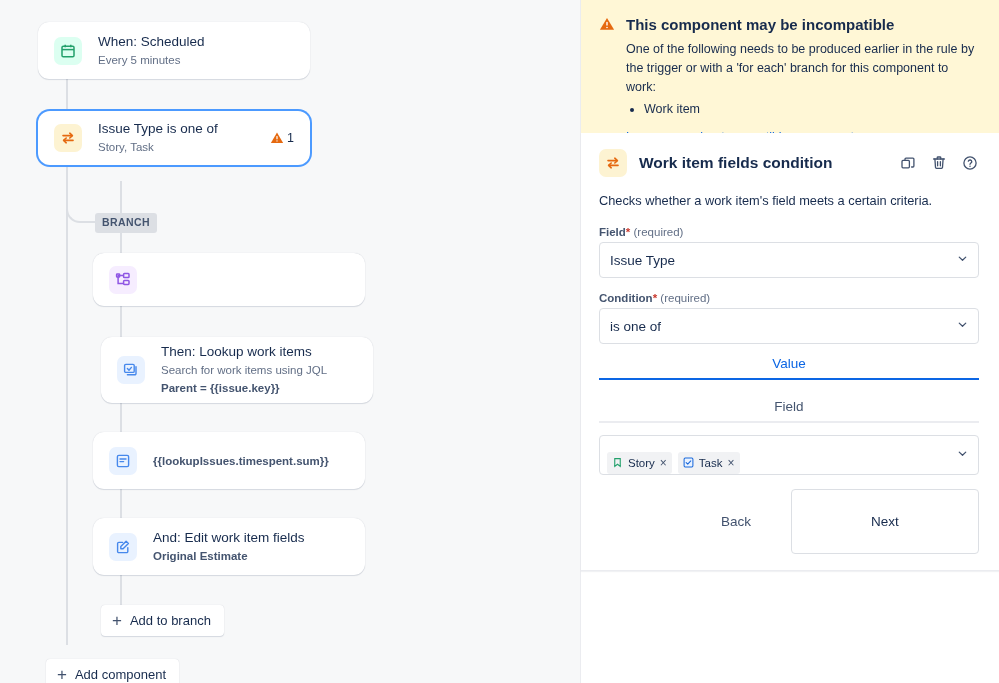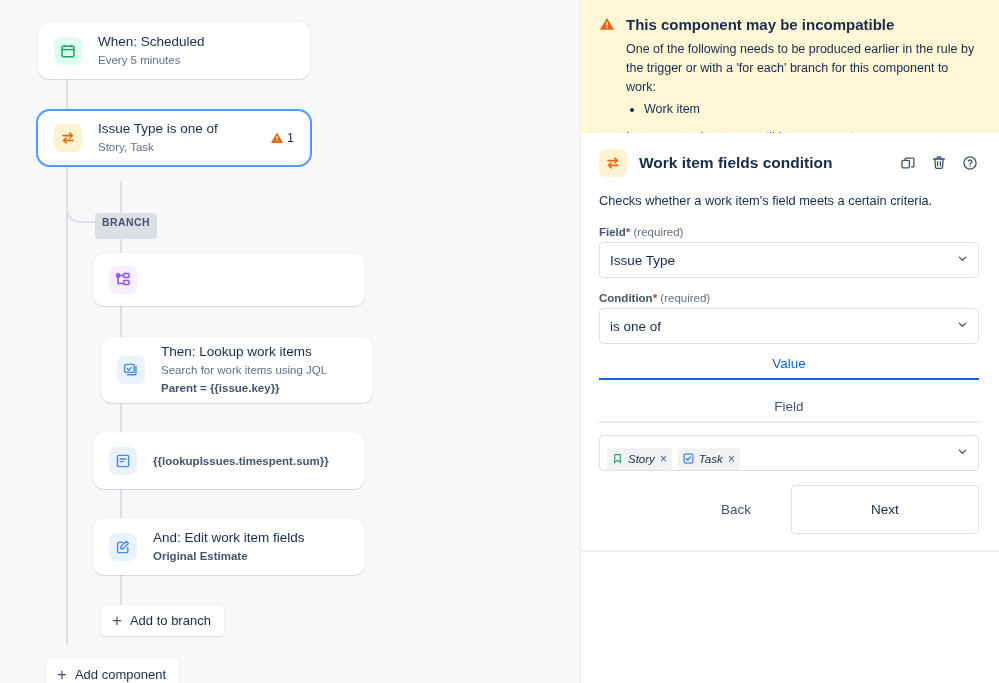--- a/index.html
+++ b/index.html
@@ -30,21 +30,21 @@
   }
 
   .branch-label {
     position: absolute;
     left: 95px; top: 213px;
     background: #dcdfe4;
     color: #44546f;
     font-size: 10.5px;
     font-weight: 600;
     letter-spacing: 0.4px;
-    padding: 3px 7px 10px;
+    padding: 3px 7px 4px;
     border-radius: 3px;
     line-height: 1.2;
   }
 
   
   .node {
     position: absolute;
     background: #ffffff;
     border-radius: 11px;
     box-shadow: 0 1px 1px rgba(9,30,66,0.13), 0 0 1px rgba(9,30,66,0.18);
@@ -204,24 +204,23 @@
     content: "";
     position: absolute; left: 0; right: 0; bottom: -2px;
     height: 2px; background: #0c66e4;
   }
   .tagfield {
     position: relative;
     min-height: 36px;
     border: 1px solid #dcdfe4;
     border-radius: 4px;
     background: #fff;
-    display: flex; align-items: flex-end; gap: 6px;
-    padding: 8px 30px 0 7px;
-    cursor: pointer;
-    font-style: italic;
+    display: flex; align-items: flex-start; gap: 6px;
+    padding: 16px 30px 0 7px;
+    cursor: pointer;
   }
   .chip {
     display: inline-flex; align-items: center; gap: 5px;
     background: #f1f2f4;
     border-radius: 3px;
     padding: 2px 5px 2px 5px;
     font-size: 11.5px;
     color: #172b4d;
     height: 22px;
   }
@@ -238,21 +237,21 @@
     padding: 7px 14px; border-radius: 4px;
     cursor: pointer;
     font-family: "Liberation Sans", sans-serif;
   }
   .btn-next {
     background: #fff;
     border: 1px solid #dcdfe4;
     border-radius: 4px;
     font-size: 13.5px; color: #172b4d;
     width: 188px;
-    padding: 16px 14px;
+    padding: 24px 14px;
     cursor: pointer;
     font-family: "Liberation Sans", sans-serif;
   }
   .panel-sheet {
     position: absolute;
     left: 0; top: 133px; right: 0;
     background: #fff;
     border-bottom: 1px solid #ebecf0;
     box-shadow: 0 1px 1px rgba(9,30,66,0.06);
   }

